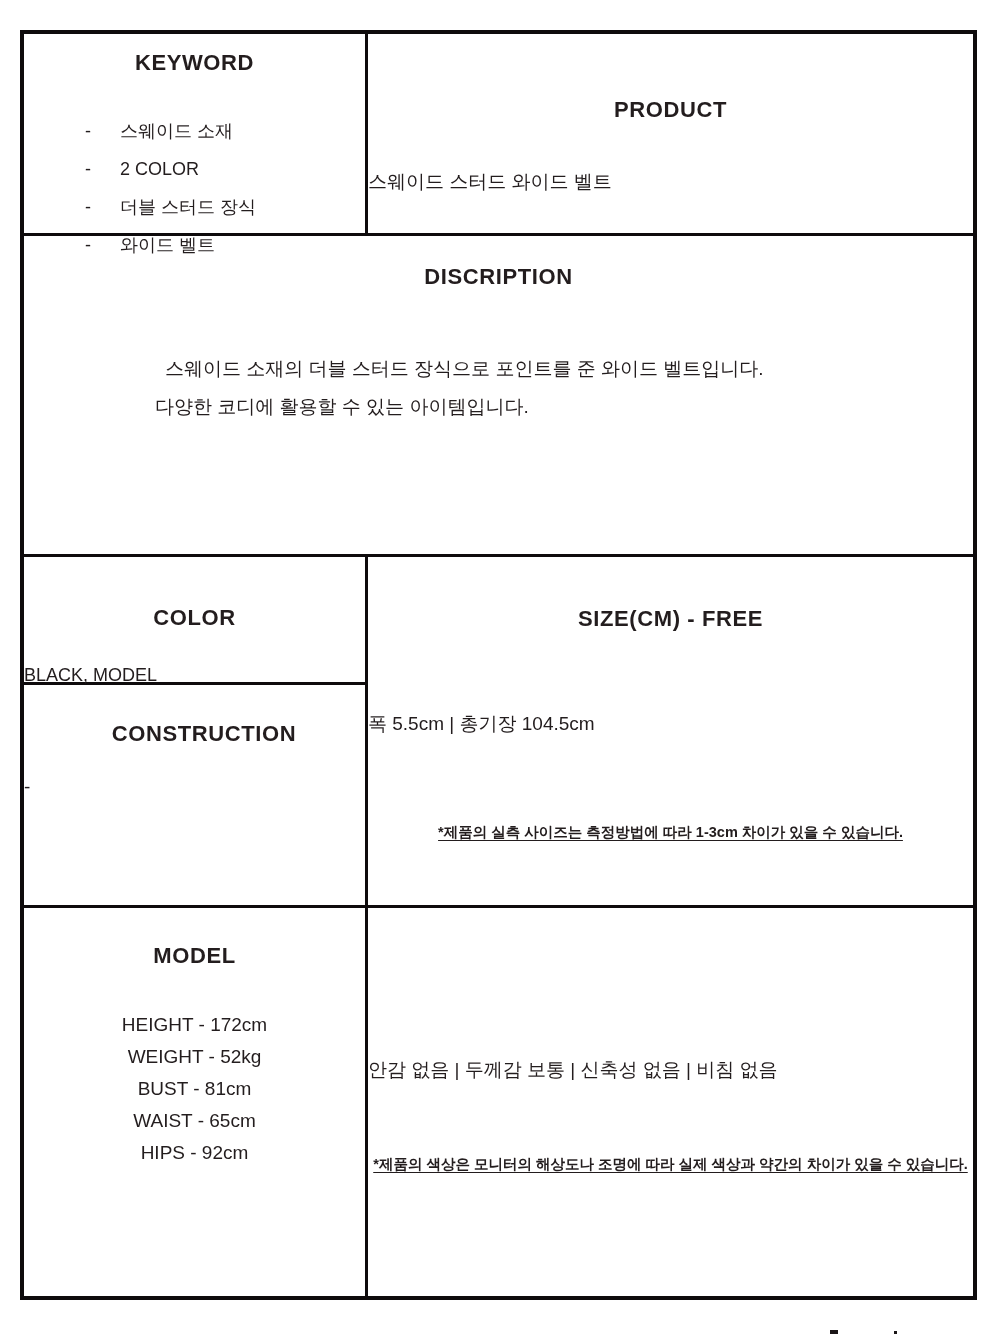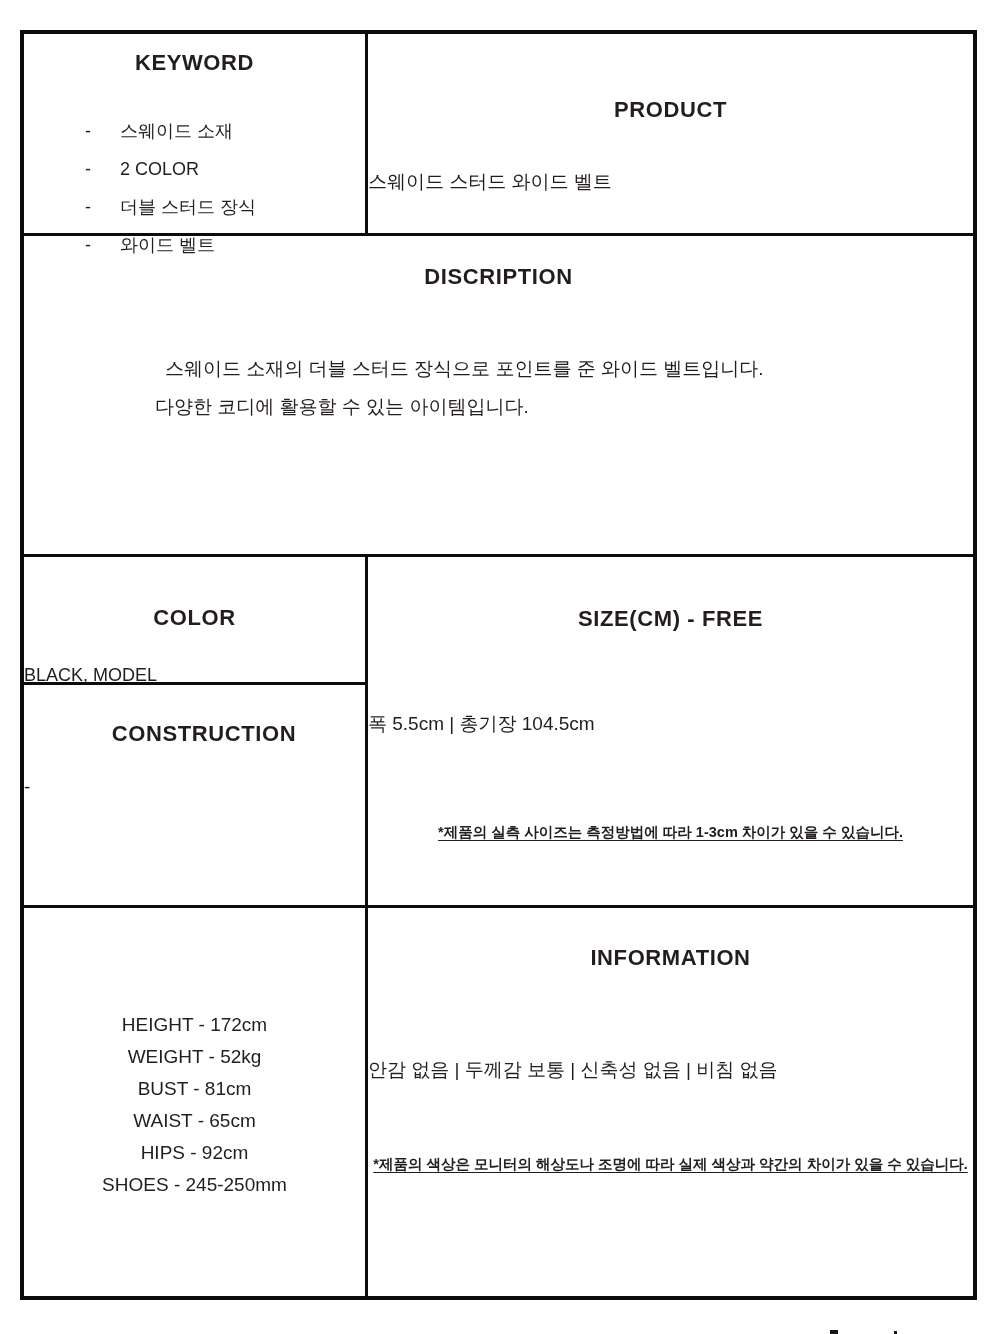--- a/index.html
+++ b/index.html
@@ -204,31 +204,30 @@
       </div>
       <div class="cell cell-right">
         <div class="heading size-title">SIZE(CM) - FREE</div>
         <div class="value size-value">폭 5.5cm | 총기장 104.5cm</div>
         <div class="note size-note">*제품의 실측 사이즈는 측정방법에 따라 1-3cm 차이가 있을 수 있습니다.</div>
       </div>
     </div>
 
     <div class="row row-4">
       <div class="cell cell-left">
+        <div class="heading model-title">MODEL</div>
         <div class="model-lines">
           <div class="model-line">HEIGHT - 172cm</div>
           <div class="model-line">WEIGHT - 52kg</div>
           <div class="model-line">BUST - 81cm</div>
           <div class="model-line">WAIST - 65cm</div>
           <div class="model-line">HIPS - 92cm</div>
-          <div class="model-line">SHOES - 245-250mm</div>
         </div>
       </div>
       <div class="cell cell-right">
-        <div class="heading info-title">INFORMATION</div>
         <div class="value info-value">안감 없음 | 두께감 보통 | 신축성 없음 | 비침 없음</div>
         <div class="note info-note">*제품의 색상은 모니터의 해상도나 조명에 따라 실제 색상과 약간의 차이가 있을 수 있습니다.</div>
       </div>
     </div>
 
   </div>
 
   <div class="frag frag-1"></div>
   <div class="frag frag-2"></div>
 </div>

